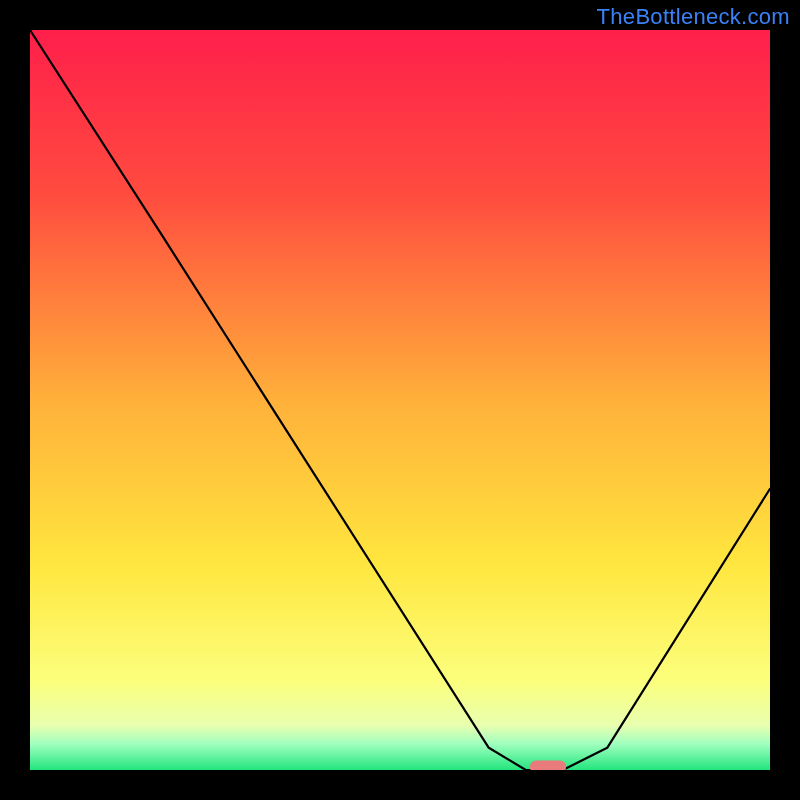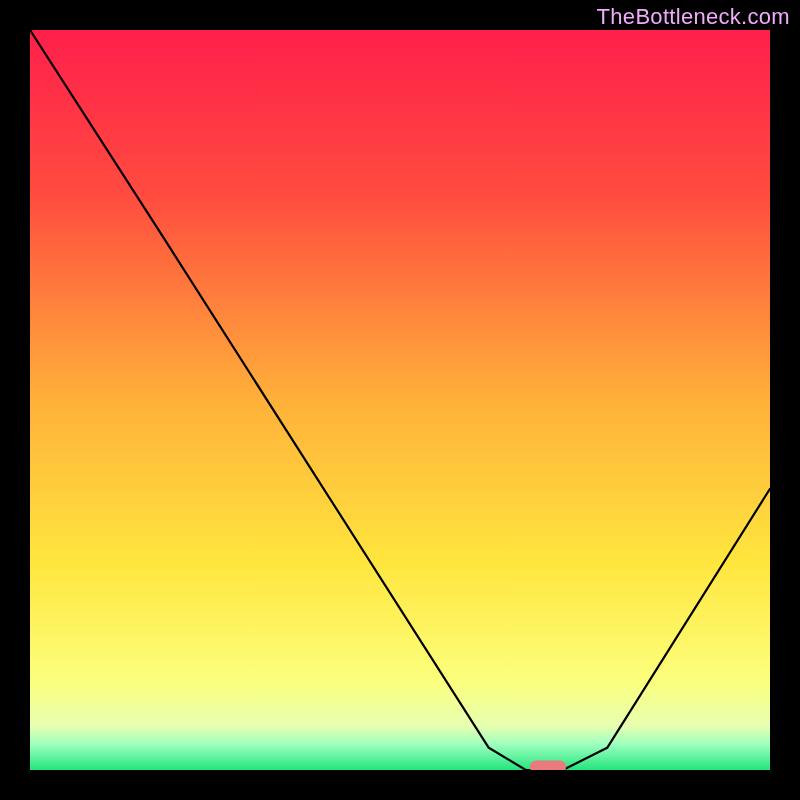--- a/index.html
+++ b/index.html
@@ -14,21 +14,21 @@
   .frame {
     position: relative;
     width: 800px;
     height: 800px;
     background: #000;
   }
   .watermark {
     position: absolute;
     top: 4px;
     right: 10px;
-    color: #f0abfc;
+    color: #3b82f6;
     font-size: 22px;
     font-weight: 500;
     letter-spacing: 0.3px;
     user-select: none;
   }
   svg.plot {
     position: absolute;
     left: 30px;
     top: 30px;
     width: 740px;

